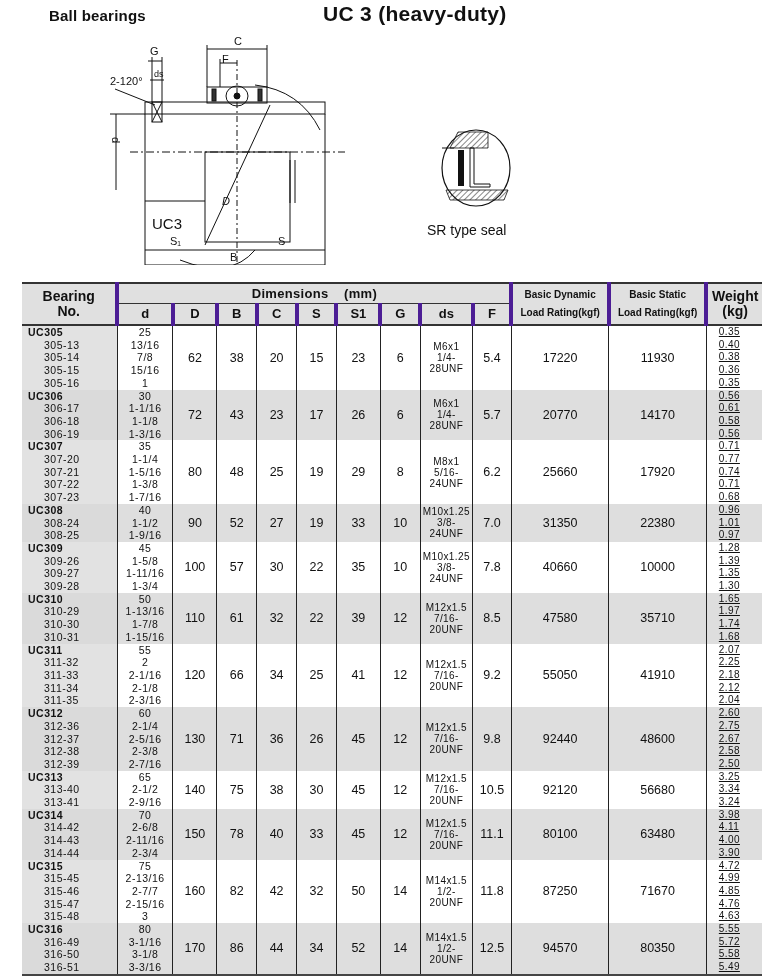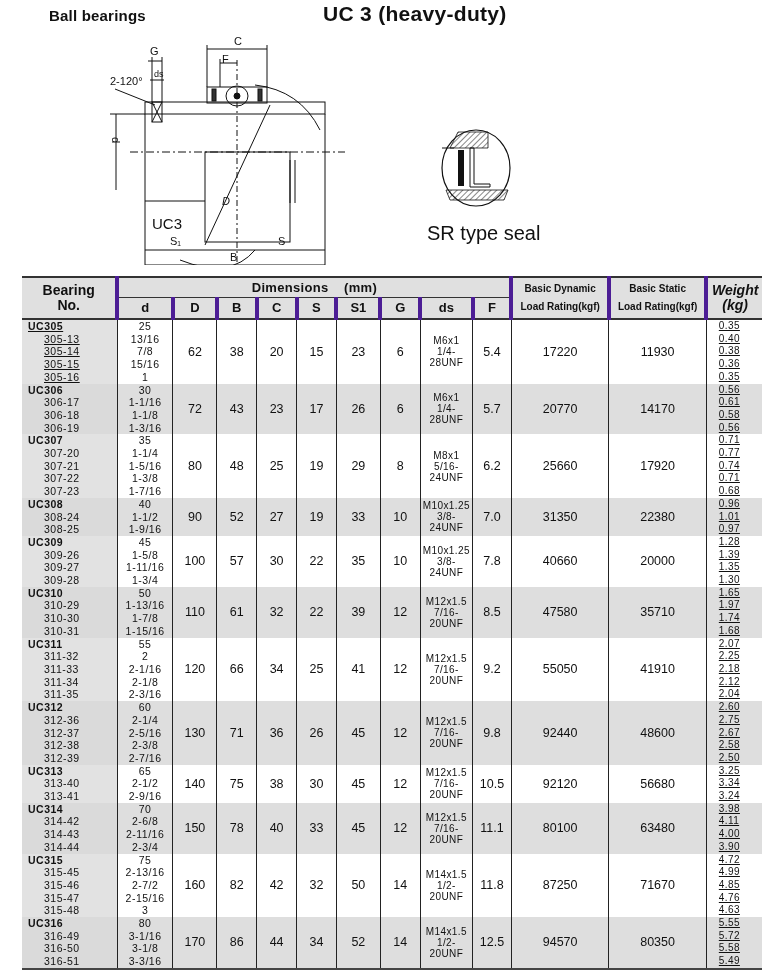--- a/index.html
+++ b/index.html
@@ -2,22 +2,22 @@
 <html><head>
 <meta charset="utf-8">
 <style>
   html,body{margin:0;padding:0;background:#fff;}
   body{width:780px;height:978px;position:relative;overflow:hidden;font-family:"Liberation Sans",sans-serif;color:#111;}
   .hdr-left{position:absolute;left:49px;top:7px;font-size:15px;font-weight:bold;letter-spacing:0.2px;}
   .hdr-title{position:absolute;left:323px;top:2px;font-size:21px;font-weight:bold;letter-spacing:0.3px;}
   .diagram{position:absolute;left:110px;top:35px;width:240px;height:230px;}
   .uc3-label{position:absolute;left:152px;top:215px;font-size:15px;}
   .seal{position:absolute;left:428px;top:128px;width:96px;height:80px;}
-  .seal-label{position:absolute;left:427px;top:222px;font-size:20px;}
-  table.spec{position:absolute;left:22px;top:276px;width:740px;border-collapse:collapse;font-size:11px;table-layout:fixed;}
+  .seal-label{position:absolute;left:427px;top:222px;font-size:14px;}
+  table.spec{position:absolute;left:22px;top:282px;width:740px;border-collapse:collapse;font-size:11px;table-layout:fixed;}
   table.spec th{font-weight:bold;text-align:center;padding:0;border-left:4px solid #4c1d95;border-right:1px solid #222;}
   .th-top{height:20px;border-top:2px solid #333;background:#e0e0e0;}
   .th-sub{height:22px;background:#e0e0e0;border-top:1px solid #333;}
   .th-big{font-size:14px;line-height:15px;}
   .th-small{font-size:10px;line-height:18px;}
   .th-dim{font-size:13px;letter-spacing:0.3px;}
   .th-col{font-size:13px;}
   table.spec td{padding:0;text-align:center;vertical-align:middle;border-left:1px solid #222;border-right:1px solid #222;}
   .hdr-bottom th{border-bottom:2px solid #333;}
   .bearing-cell{background:#e2e2e2;text-align:left!important;padding-left:6px!important;font-size:10.5px;line-height:12.7px;letter-spacing:0.5px;}
@@ -137,40 +137,40 @@
       </th>
       <th colspan="9" class="th-dim" style="white-space:pre;">Dimensions    (mm)</th>
       <th rowspan="2" class="th-small" style="border-bottom:2px solid #333;">
         <span class="line">Basic Dynamic</span>
         <span class="line">Load Rating(kgf)</span>
       </th>
       <th rowspan="2" class="th-small" style="border-bottom:2px solid #333;">
         <span class="line">Basic Static</span>
         <span class="line">Load Rating(kgf)</span>
       </th>
-      <th rowspan="2" class="th-big" style="border-right:none;border-bottom:2px solid #333;font-style:italic;">
+      <th rowspan="2" class="th-big" style="border-right:none;border-bottom:2px solid #333;">
         <span class="line">Weight</span>
         <span class="line">(kg)</span>
       </th>
     </tr>
     <tr class="th-sub hdr-bottom">
       <th class="th-col">d</th>
       <th class="th-col">D</th>
       <th class="th-col">B</th>
       <th class="th-col">C</th>
       <th class="th-col">S</th>
       <th class="th-col">S1</th>
       <th class="th-col">G</th>
       <th class="th-col">ds</th>
       <th class="th-col">F</th>
     </tr>
   </thead>
   <tbody id="spec-body">
       <tr>
-        <td class="bearing-cell" style="border-left: none; text-decoration: underline;">
+        <td class="bearing-cell" style="border-left: none;">
           <span class="main line">UC305</span>
           <span class="sub">305-13</span>
           <span class="sub">305-14</span>
           <span class="sub">305-15</span>
           <span class="sub">305-16</span>
         </td>
         <td class="d-cell">
           <span class="line">25</span>
           <span class="line">13/16</span>
           <span class="line">7/8</span>
@@ -315,21 +315,21 @@
         <td class="num">30</td>
         <td class="num">22</td>
         <td class="num">35</td>
         <td class="num">10</td>
         <td class="ds-cell">
           <span class="line">M10x1.25</span>
           <span class="line">3/8-24UNF</span>
         </td>
         <td class="num">7.8</td>
         <td class="num">40660</td>
-        <td class="num">20000</td>
+        <td class="num">10000</td>
         <td class="w-cell">
           <span class="line">1.28</span>
           <span class="line">1.39</span>
           <span class="line">1.35</span>
           <span class="line">1.30</span>
         </td>
       </tr>
       <tr class="shaded">
         <td class="bearing-cell" style="border-left: none;">
           <span class="main line">UC310</span>
@@ -502,21 +502,21 @@
         <td class="bearing-cell" style="border-left: none;">
           <span class="main line">UC315</span>
           <span class="sub">315-45</span>
           <span class="sub">315-46</span>
           <span class="sub">315-47</span>
           <span class="sub">315-48</span>
         </td>
         <td class="d-cell">
           <span class="line">75</span>
           <span class="line">2-13/16</span>
-          <span class="line">2-7/2</span>
+          <span class="line">2-7/7</span>
           <span class="line">2-15/16</span>
           <span class="line">3</span>
         </td>
         <td class="num">160</td>
         <td class="num">82</td>
         <td class="num">42</td>
         <td class="num">32</td>
         <td class="num">50</td>
         <td class="num">14</td>
         <td class="ds-cell">

